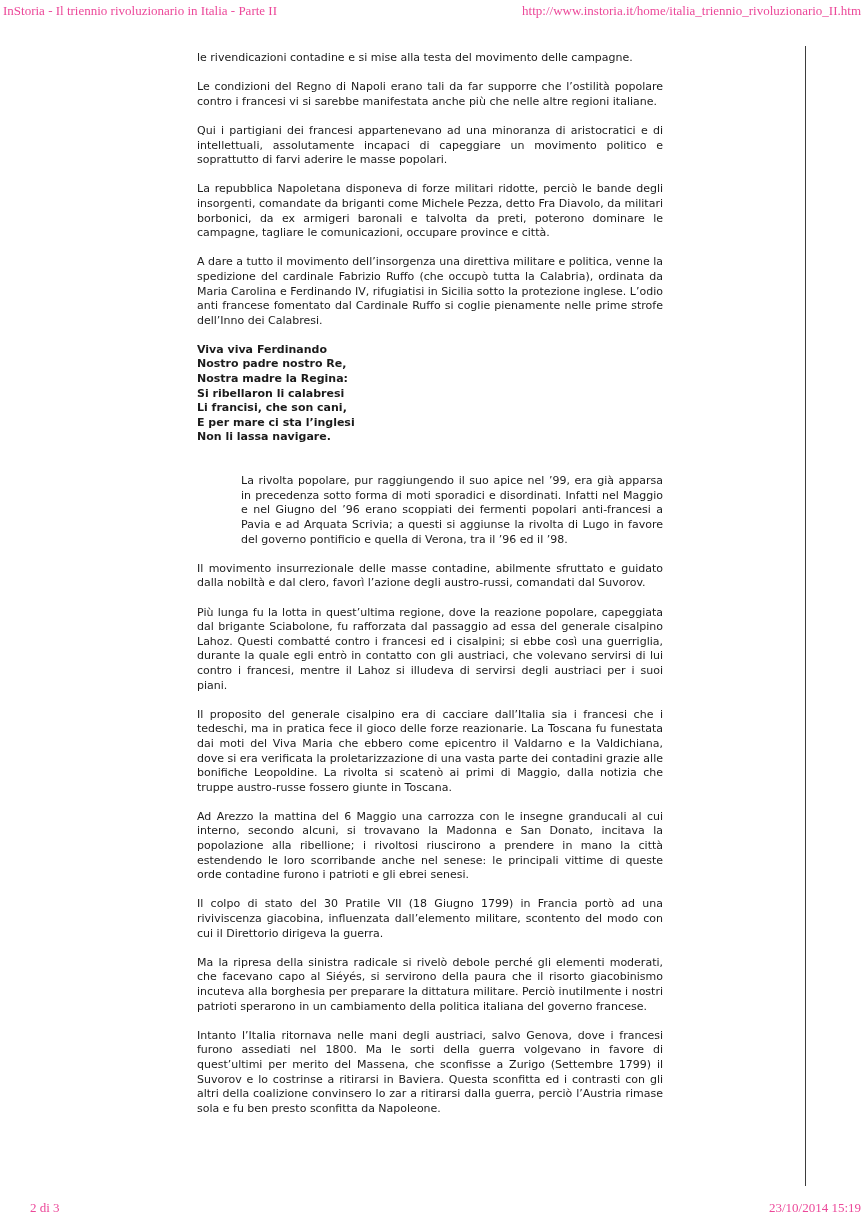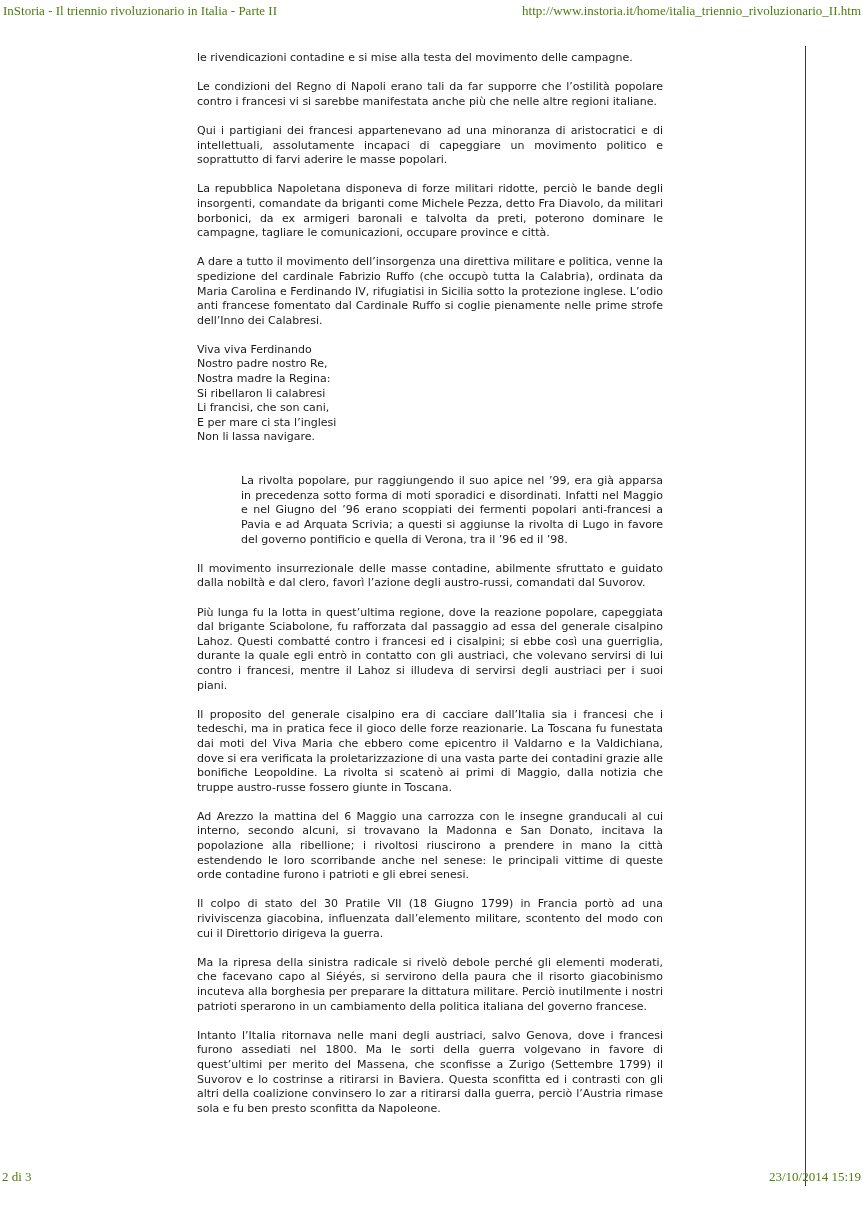--- a/index.html
+++ b/index.html
@@ -7,42 +7,43 @@
     width: 863px; height: 1221px;
     position: relative;
     background: #ffffff;
     overflow: hidden;
   }
   .print-header, .print-footer {
     position: absolute;
     left: 0; right: 0;
     font-family: "Liberation Serif", serif;
     font-size: 13px;
-    color: #4d7c0f;
+    color: #ec4899;
     display: flex;
     justify-content: space-between;
   }
   .print-header { top: 3px; padding: 0 2px 0 3px; }
-  .print-footer { top: 1169px; padding: 0 2px 0 2px; }
+  .print-footer { top: 1200px; padding: 0 2px 0 2px; margin-left: 28px; }
   .article {
     position: absolute;
     left: 197px; top: 51px;
     width: 466px;
     font-family: "DejaVu Sans", sans-serif;
     font-size: 11px;
     line-height: 14.6px;
     color: #1b1b1b;
   }
   .article p {
     margin: 0 0 14.6px 0;
     text-align: justify;
   }
   .article .verse {
     margin: 0 0 14.6px 0;
     text-align: left;
+    font-weight: bold;
   }
   .article .gap-before { margin-top: 29.2px; margin-left: 44px; }
   .right-rule {
     position: absolute;
     left: 805px; top: 46px;
     width: 1px; height: 1140px;
     background: #3d3d3d;
   }
 </style>
 </head>

